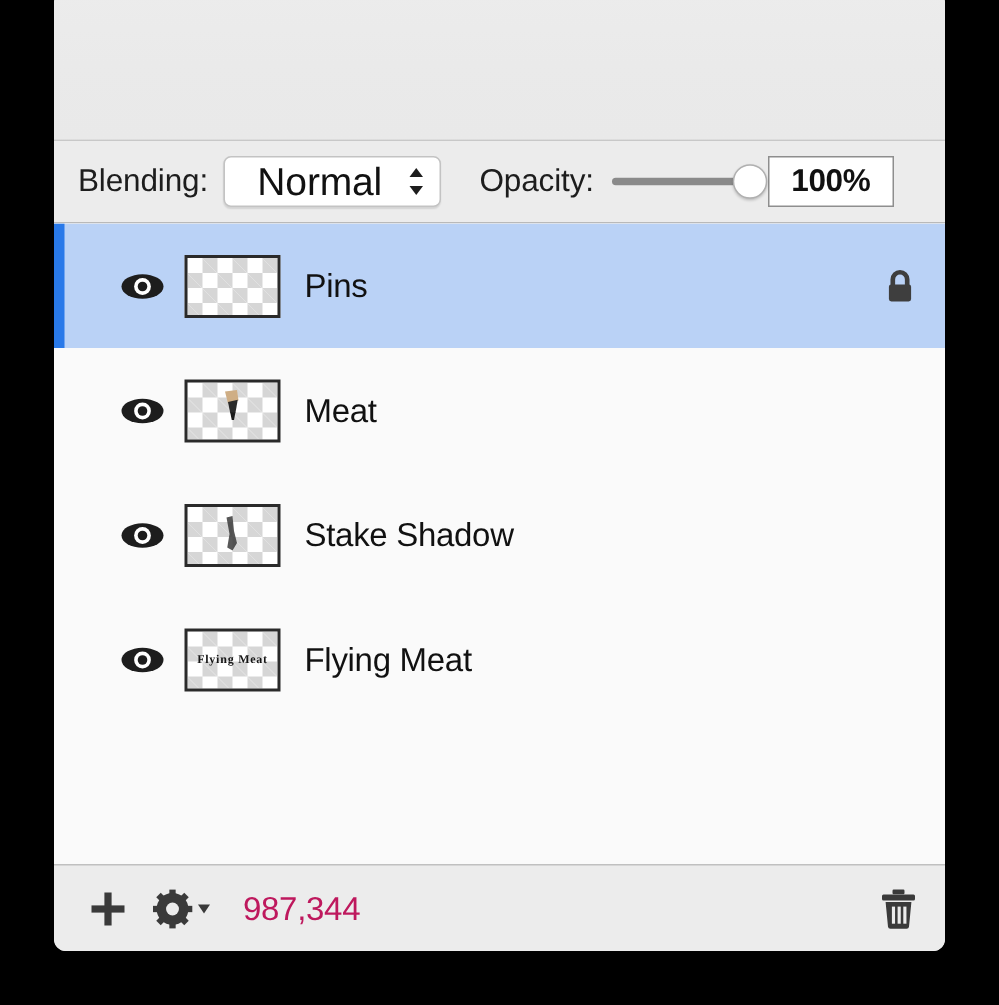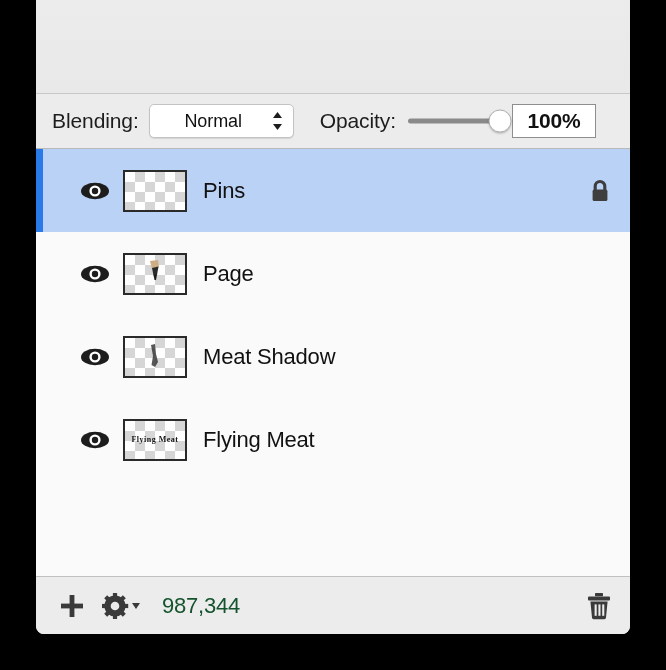--- a/index.html
+++ b/index.html
@@ -67,21 +67,21 @@
     border-radius: 5px;
     box-shadow: 0 1px 1px rgba(0,0,0,0.10);
     display: flex;
     align-items: center;
     position: relative;
     box-sizing: border-box;
   }
   .popup-button .pb-text {
     flex: 1;
     text-align: center;
-    font-size: 18px;
+    font-size: 26px;
     color: #111111;
     padding-right: 16px;
     letter-spacing: -0.1px;
   }
   .stepper {
     position: absolute;
     right: 9px;
     top: 50%;
     transform: translateY(-50%);
     width: 13px;
@@ -221,21 +221,21 @@
   .tb-btn {
     display: flex;
     align-items: center;
     justify-content: center;
   }
   .plus-btn { width: 28px; height: 28px; }
   .gear-btn { margin-left: 16px; width: 42px; height: 26px; }
   .count-text {
     margin-left: 18px;
     font-size: 22px;
-    color: #14532d;
+    color: #be185d;
     letter-spacing: -0.2px;
   }
   .spacer { flex: 1 1 auto; }
   .trash-btn { width: 28px; height: 30px; }
 </style>
 </head>
 <body>
 
 <div class="window">
 
@@ -304,39 +304,39 @@
       </span>
       <span class="thumb">
         <span class="thumb-art">
           <svg width="60" height="38" viewBox="0 0 60 38">
             <path d="M25 6 L33 5 L34 12 L27 14 Z" fill="#cfae85"></path>
             <path d="M27 13 L33.5 11.5 L32 20 L28.5 20.5 Z" fill="#2b2b2b"></path>
             <path d="M28.5 20 L32 19.6 L31 25 L29.5 25 Z" fill="#1a1a1a"></path>
           </svg>
         </span>
       </span>
-      <span class="layer-name">Page</span>
+      <span class="layer-name">Meat</span>
     </div>
 
     <div class="layer-row">
       <span class="eye-icon">
         <svg width="30" height="20" viewBox="0 0 30 20">
           <ellipse cx="15" cy="10" rx="14" ry="8.2" fill="#1d1d1d"></ellipse>
           <circle cx="15" cy="10" r="5.6" fill="#ffffff"></circle>
           <circle cx="15" cy="10" r="3.2" fill="#1d1d1d"></circle>
         </svg>
       </span>
       <span class="thumb">
         <span class="thumb-art">
           <svg width="60" height="38" viewBox="0 0 60 38">
             <path d="M26 7 L30 6 L31 16 L33 24 L30 29 L26.5 27 L28 18 Z" fill="#3a3a3a" opacity="0.85"></path>
           </svg>
         </span>
       </span>
-      <span class="layer-name">Meat Shadow</span>
+      <span class="layer-name">Stake Shadow</span>
     </div>
 
 
     <div class="layer-row">
       <span class="eye-icon">
         <svg width="30" height="20" viewBox="0 0 30 20">
           <ellipse cx="15" cy="10" rx="14" ry="8.2" fill="#1d1d1d"></ellipse>
           <circle cx="15" cy="10" r="5.6" fill="#ffffff"></circle>
           <circle cx="15" cy="10" r="3.2" fill="#1d1d1d"></circle>
         </svg>

